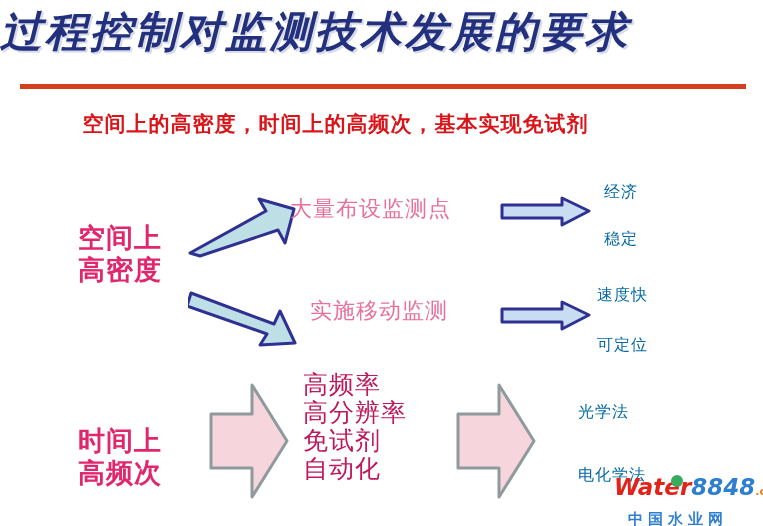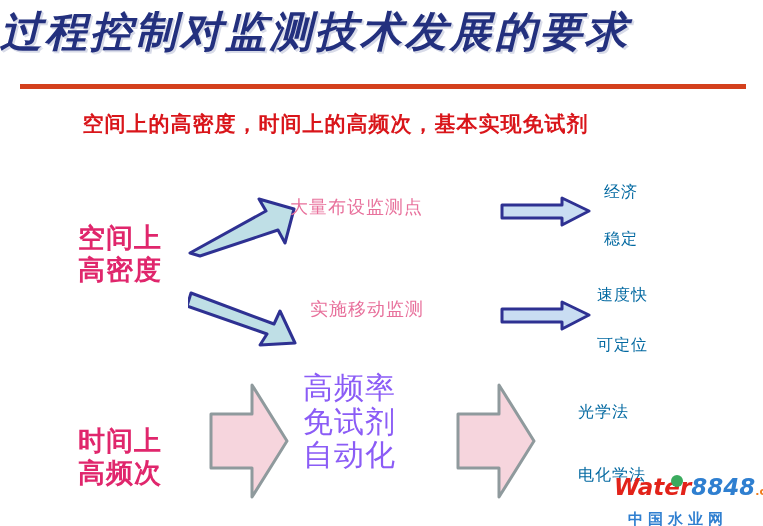--- a/index.html
+++ b/index.html
@@ -65,29 +65,29 @@
     line-height: 1.18;
   }
 
   .src-label {
     font-size: 27px;
     font-weight: bold;
     color: #e0266c;
     letter-spacing: 1px;
   }
   .mid-label {
-    font-size: 18px;
+    font-size: 22px;
     font-weight: normal;
     color: #e8719c;
     letter-spacing: 1px;
   }
   .mid-label-strong {
-    font-size: 30px;
+    font-size: 25px;
     font-weight: normal;
-    color: #8b5cf6;
+    color: #be185d;
     letter-spacing: 1px;
     line-height: 1.12;
   }
   .out-label {
     font-size: 16px;
     font-weight: normal;
     color: #0369a1;
     letter-spacing: 1px;
   }
 
@@ -192,20 +192,21 @@
   </div>
 
   <div class="arrow" style="left:208px; top:382px;">
     <svg width="82" height="118" viewBox="0 0 82 118">
       <polygon points="3,32 44,32 44,3 79,59 44,115 44,86 3,86" fill="#f6d5dd" stroke="#8f9a9d" stroke-width="3" stroke-linejoin="round"></polygon>
     </svg>
   </div>
 
   <div class="tx mid-label-strong" style="left:303px; top:371px;">
     <div>高频率</div>
+    <div>高分辨率</div>
     <div>免试剂</div>
     <div>自动化</div>
   </div>
 
   <div class="arrow" style="left:455px; top:382px;">
     <svg width="82" height="118" viewBox="0 0 82 118">
       <polygon points="3,32 44,32 44,3 79,59 44,115 44,86 3,86" fill="#f6d5dd" stroke="#8f9a9d" stroke-width="3" stroke-linejoin="round"></polygon>
     </svg>
   </div>
 

